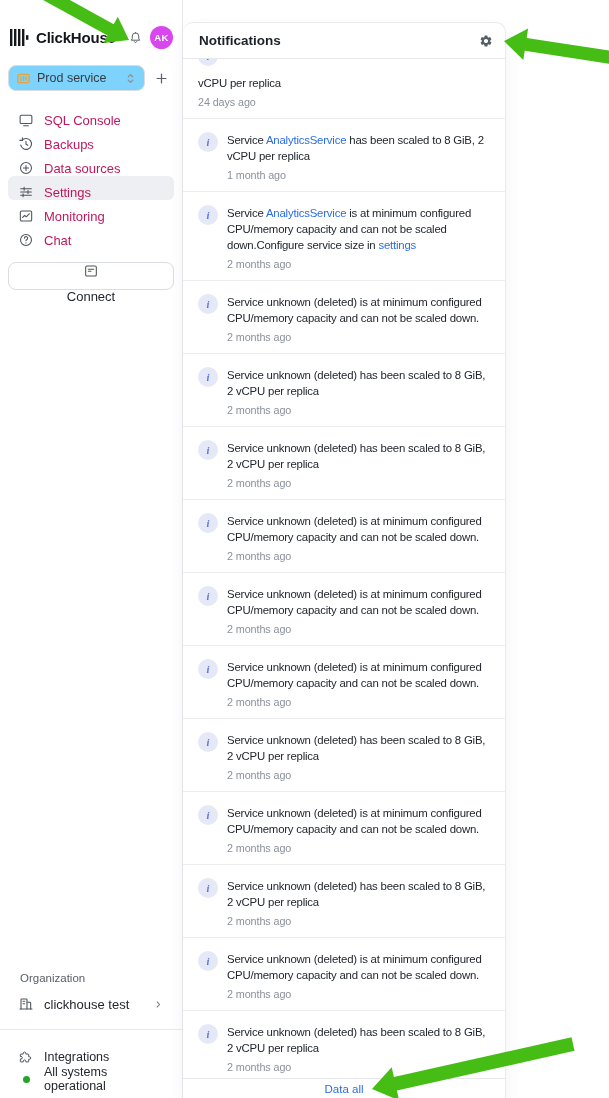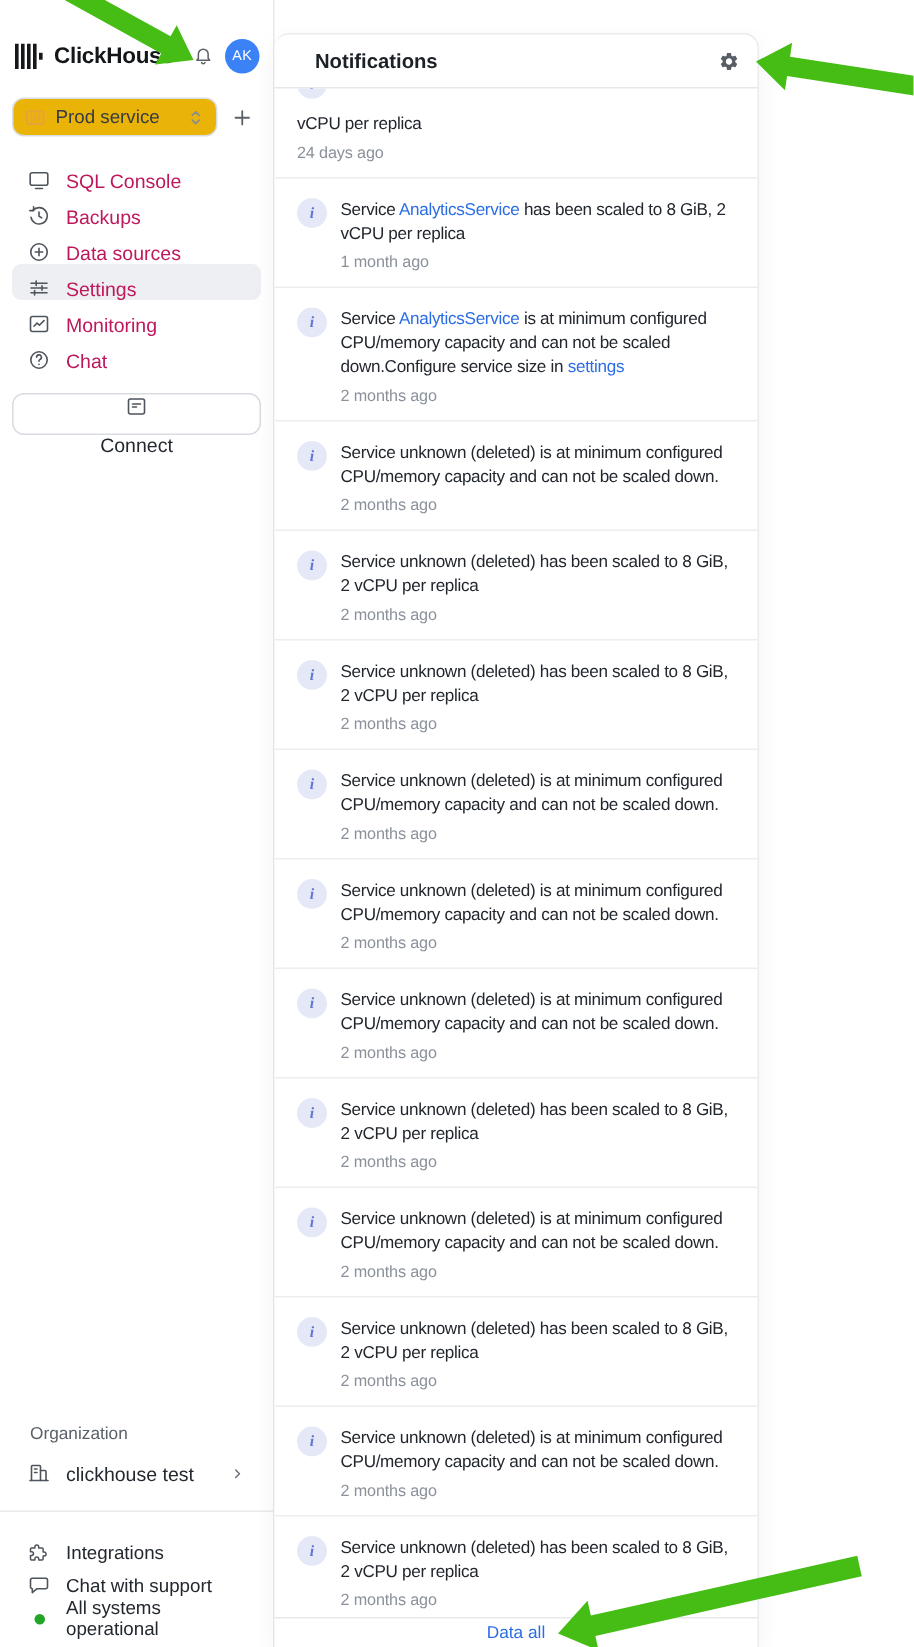--- a/index.html
+++ b/index.html
@@ -12,28 +12,28 @@
   
   .sidebar{
     position:absolute;left:0;top:0;bottom:0;width:183px;background:#fff;
     border-right:1px solid #e7e9ec;display:flex;flex-direction:column;box-sizing:border-box;
   }
   .brand-row{display:flex;align-items:center;margin:26px 9px 0 10px;height:23px;}
   .logo{display:flex;align-items:center;margin-right:7px;cursor:pointer;}
   .brand-name{font-size:15px;font-weight:700;color:#14171a;letter-spacing:-0.2px;}
   .bell{margin-left:auto;display:flex;align-items:center;cursor:pointer;color:#5a6169;}
   .avatar{
-    margin-left:7px;width:23px;height:23px;border-radius:50%;background:#3b82f6;color:#fff;
-    font-size:9.5px;font-weight:400;display:flex;align-items:center;justify-content:center;
+    margin-left:7px;width:23px;height:23px;border-radius:50%;background:#d946ef;color:#fff;
+    font-size:9.5px;font-weight:700;display:flex;align-items:center;justify-content:center;
     letter-spacing:.3px;cursor:pointer;flex:none;
   }
   .svc-row{display:flex;align-items:center;margin:16px 8px 0;height:26px;}
   .svc-btn{
     display:flex;align-items:center;gap:7px;height:26px;width:137px;padding:0 8px;
-    border:1px solid #d9dce1;border-radius:8px;background:#eab308;box-sizing:border-box;cursor:pointer;
+    border:1px solid #d9dce1;border-radius:8px;background:#7dd3fc;box-sizing:border-box;cursor:pointer;
     font-family:inherit;
   }
   .svc-label{font-size:12.5px;color:#343b44;}
   .sort-ic{margin-left:auto;display:flex;color:#858c95;}
   .plus-btn{
     margin-left:auto;width:26px;height:26px;border:none;background:none;display:flex;
     align-items:center;justify-content:center;color:#5a6169;cursor:pointer;
   }
   .nav{margin:13px 8px 0;display:flex;flex-direction:column;}
   .nav-item{
@@ -62,21 +62,21 @@
   
   .panel{
     position:absolute;left:183px;top:22px;width:323px;bottom:0;background:#fff;box-sizing:border-box;
     border:1px solid #e9ebee;border-left:none;border-bottom:none;border-radius:10px 10px 0 0;
     display:flex;flex-direction:column;box-shadow:0 6px 18px rgba(20,24,31,.05);
   }
   .panel-header{
     display:flex;align-items:center;justify-content:space-between;height:35px;flex:none;
     padding:0 12px 0 16px;border-bottom:1px solid #e6e8eb;
   }
-  .panel-title{font-size:13.5px;font-weight:700;color:#1c2127;margin:11px;}
+  .panel-title{font-size:13.5px;font-weight:700;color:#1c2127;margin:0;}
   .gear{display:flex;align-items:center;color:#575e66;cursor:pointer;}
   .notif-list{flex:1 1 auto;overflow:hidden;}
   .notif{display:flex;gap:9px;padding:13px 15px 9px;border-bottom:1px solid #ededf0;cursor:pointer;}
   .notif.clipped{padding-top:6px;flex-direction:column;}
   .notif.clipped .n-icon{margin-top:-19px;}
   .n-icon{
     flex:none;width:20px;height:20px;border-radius:50%;background:#e5e9f7;color:#5f74d8;
     font-size:10.5px;font-weight:700;font-style:italic;display:flex;align-items:center;
     justify-content:center;font-family:"Liberation Serif","DejaVu Serif",serif;
   }
@@ -238,28 +238,20 @@
         <div class="foot-item">
     <span class="foot-ic-slot">
             <svg width="16" height="16" viewBox="0 0 24 24" fill="none" stroke="currentColor" stroke-width="1.5" stroke-linejoin="round">
               <path d="M9.8 4.6a1.9 1.9 0 0 1 1.9 1.9V7.6h3.4a1 1 0 0 1 1 1v3h1.1a1.9 1.9 0 1 1 0 3.8h-1.1v3a1 1 0 0 1-1 1h-3.4v-1.1a1.9 1.9 0 1 0-3.8 0V19.4H4.5a1 1 0 0 1-1-1v-3.4h1.1a1.9 1.9 0 1 0 0-3.8H3.5V8.6a1 1 0 0 1 1-1h3.4V6.5a1.9 1.9 0 0 1 1.9-1.9z"></path>
             </svg>
           </span>
     <span class="foot-label">Integrations</span>
   </div>
         <div class="foot-item">
     <span class="foot-ic-slot">
-            <svg width="16" height="16" viewBox="0 0 24 24" fill="none" stroke="currentColor" stroke-width="1.6" stroke-linecap="round" stroke-linejoin="round">
-              <path d="M5.3 4.8h13.4a1.8 1.8 0 0 1 1.8 1.8v6.8a1.8 1.8 0 0 1-1.8 1.8H10l-4.7 3.9v-3.9a1.8 1.8 0 0 1-1.8-1.8V6.6a1.8 1.8 0 0 1 1.8-1.8z"></path>
-            </svg>
-          </span>
-    <span class="foot-label">Chat with support</span>
-  </div>
-        <div class="foot-item">
-    <span class="foot-ic-slot">
             <span class="status-dot" style="background: rgb(35, 165, 37);"></span>
           </span>
     <span class="foot-label">All systems operational</span>
   </div>
       </div>
   </aside>
 
   <section class="panel">
     <header class="panel-header">
       <h1 class="panel-title">Notifications</h1>

